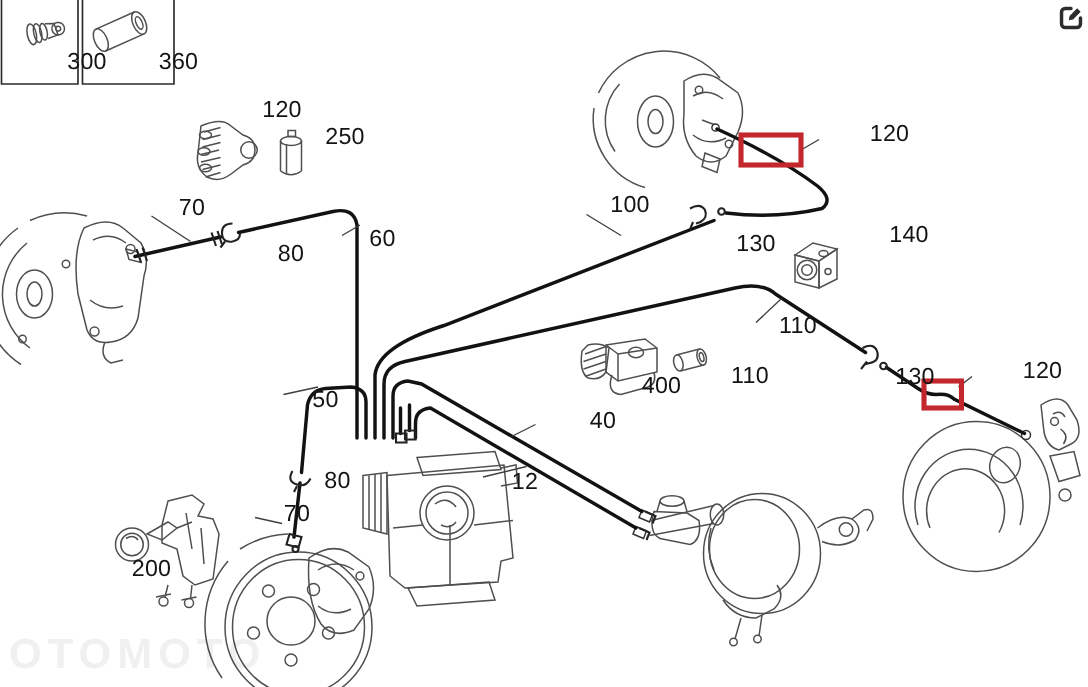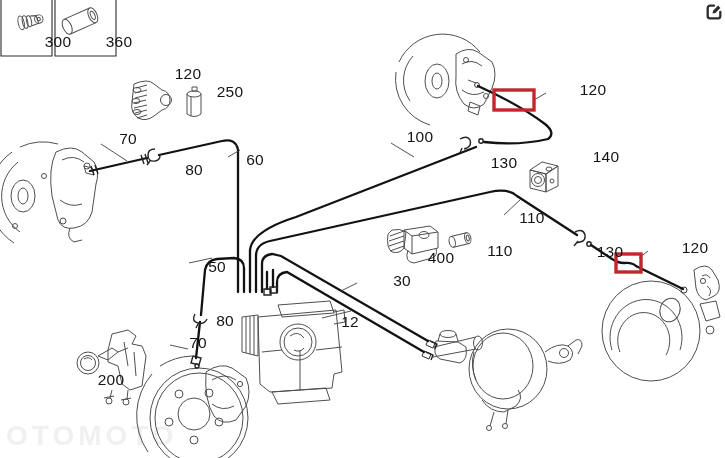--- a/index.html
+++ b/index.html
@@ -243,25 +243,25 @@
 <span class="lbl" style="left:157px;top:170px">80</span>
 <span class="lbl" style="left:218px;top:160px">60</span>
 <span class="lbl" style="left:383px;top:137px">100</span>
 <span class="lbl" style="left:467px;top:163px">130</span>
 <span class="lbl" style="left:569px;top:157px">140</span>
 <span class="lbl" style="left:556px;top:90px">120</span>
 <span class="lbl" style="left:495px;top:218px">110</span>
 <span class="lbl" style="left:573px;top:252px">130</span>
 <span class="lbl" style="left:658px;top:248px">120</span>
 <span class="lbl" style="left:180px;top:267px">50</span>
-<span class="lbl" style="left:365px;top:281px">30</span>
+<span class="lbl" style="left:365px;top:281px">40</span>
 <span class="lbl" style="left:313px;top:322px">12</span>
 <span class="lbl" style="left:188px;top:321px">80</span>
 <span class="lbl" style="left:161px;top:343px">70</span>
-<span class="lbl" style="left:74px;top:380px">200</span>
+<span class="lbl" style="left:64px;top:380px">200</span>
 <span class="lbl" style="left:404px;top:258px">400</span>
 <span class="lbl" style="left:463px;top:251px">110</span>
 
 <div class="ext-icon">
   <svg width="20" height="20" viewBox="0 0 19 19">
     <path d="M9.5 3.5 H5.8 C4.5 3.5 3.5 4.5 3.5 5.8 V13.2 C3.5 14.5 4.5 15.5 5.8 15.5 H13.2 C14.5 15.5 15.5 14.5 15.5 13.2 V9.5" fill="none" stroke="#2d2d2d" stroke-width="2.2" stroke-linecap="round"></path>
     <path d="M8.6 8.2 L13.4 3.4 L15.6 5.6 L10.8 10.4 L8.1 11 Z" fill="#2d2d2d"></path>
   </svg>
 </div>
 

